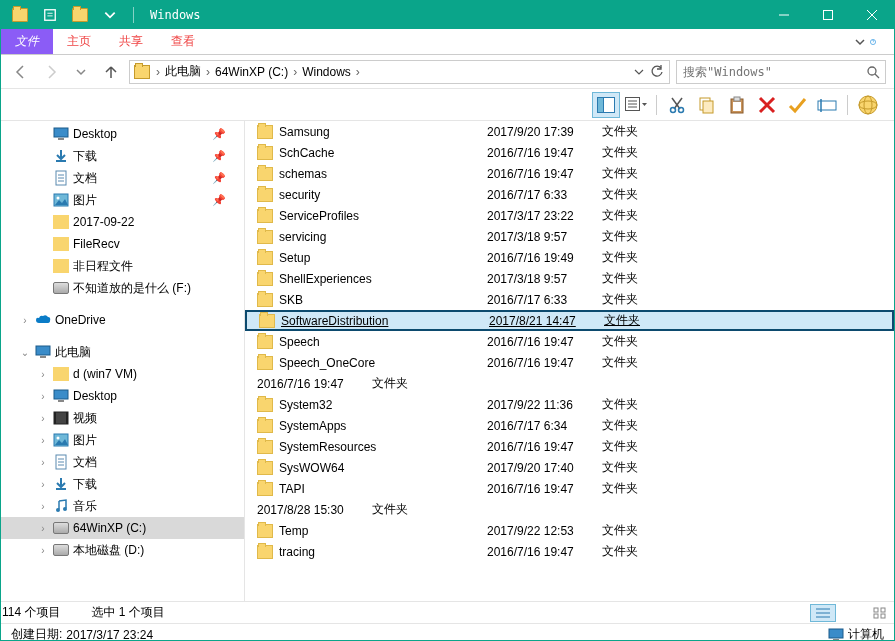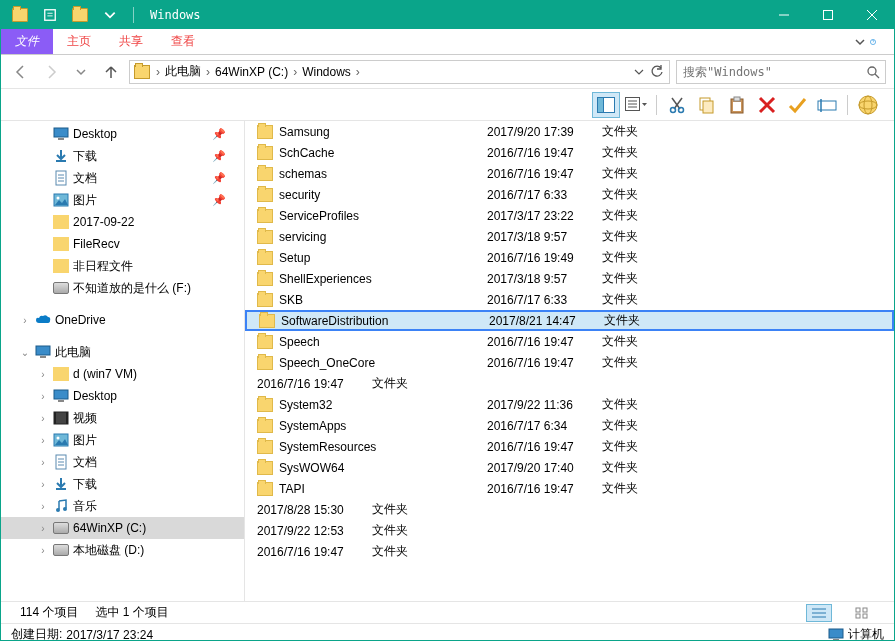--- a/index.html
+++ b/index.html
@@ -73,24 +73,24 @@
 .list-body { flex:1; overflow-y:auto; font-size:12px; font-family:"SimSun",monospace;}
 .list-body::-webkit-scrollbar{width:16px;} .list-body::-webkit-scrollbar-thumb{background:#ccc;border:3px solid #f0f0f0;} .list-body::-webkit-scrollbar-track{background:#f0f0f0;}
 .row { display:flex; height:21px; align-items:center; padding-left:12px; cursor:pointer;}
 .row .ricon { width:16px; height:14px; background:#f9d56e; border:1px solid #e0b94a; margin-right:6px; position:relative;}
 .row .ricon::before { content:""; position:absolute; top:-3px; left:0; width:6px; height:3px; background:#f9d56e; border:1px solid #e0b94a; border-bottom:none;}
 .row.sel { background:#cfe8f7;}
 .row .cell.name { width:230px; display:flex; align-items:center;}
 .row .cell.date { width:115px;}
 .row .cell.type { width:127px;}
 .row .cell.size { width:60px; text-align:right;}
-.highlight-box { border:2px solid #3b82f6;}
-
-
-.status1 { height: 22px; border-top:1px solid #e5e5e5; display:flex; align-items:center; font-size:12px; font-family:"SimSun",monospace; padding:0 19px; gap:17px;}
+.highlight-box { border:2px solid #0c4a6e;text-decoration:underline;}
+
+
+.status1 { height: 22px; border-top:1px solid #e5e5e5; display:flex; align-items:center; font-size:12px; font-family:"SimSun",monospace; padding:0 1px; gap:31px;}
 .status1 .flex{flex:1;}
 .status1 .viewbtn { width:26px; height:18px; display:flex; align-items:center; justify-content:center; cursor:pointer; border:1px solid transparent;}
 .status1 .viewbtn.active { border:1px solid #6fb8d8; background:#cfe8f7;}
 .status2 { height: 22px; border-top:1px solid #e5e5e5; display:flex; align-items:center; font-size:12px; font-family:"SimSun",monospace; padding:0 10px; gap:18px;}
 .status2 .flex{flex:1;}
 .status2 .comp { display:flex; align-items:center; gap:4px;}
 </style>
 </head>
 <body>
 
@@ -628,25 +628,33 @@
           <div class="cell date">2016/7/16 19:47</div>
           <div class="cell type">文件夹</div>
           <div class="cell size"></div>
         </div>
         <div class="row">
           <div class="cell date">2017/8/28 15:30</div>
           <div class="cell type">文件夹</div>
           <div class="cell size"></div>
         </div>
         <div class="row">
+          <div class="cell name">
+            <div class="ricon"></div>
+            <span>Temp</span>
+          </div>
           <div class="cell date">2017/9/22 12:53</div>
           <div class="cell type">文件夹</div>
           <div class="cell size"></div>
         </div>
         <div class="row">
+          <div class="cell name">
+            <div class="ricon"></div>
+            <span>tracing</span>
+          </div>
           <div class="cell date">2016/7/16 19:47</div>
           <div class="cell type">文件夹</div>
           <div class="cell size"></div>
         </div>
       </div>
   </div>
 </div>
 
 <div class="status1">
   <span>114 个项目</span>

